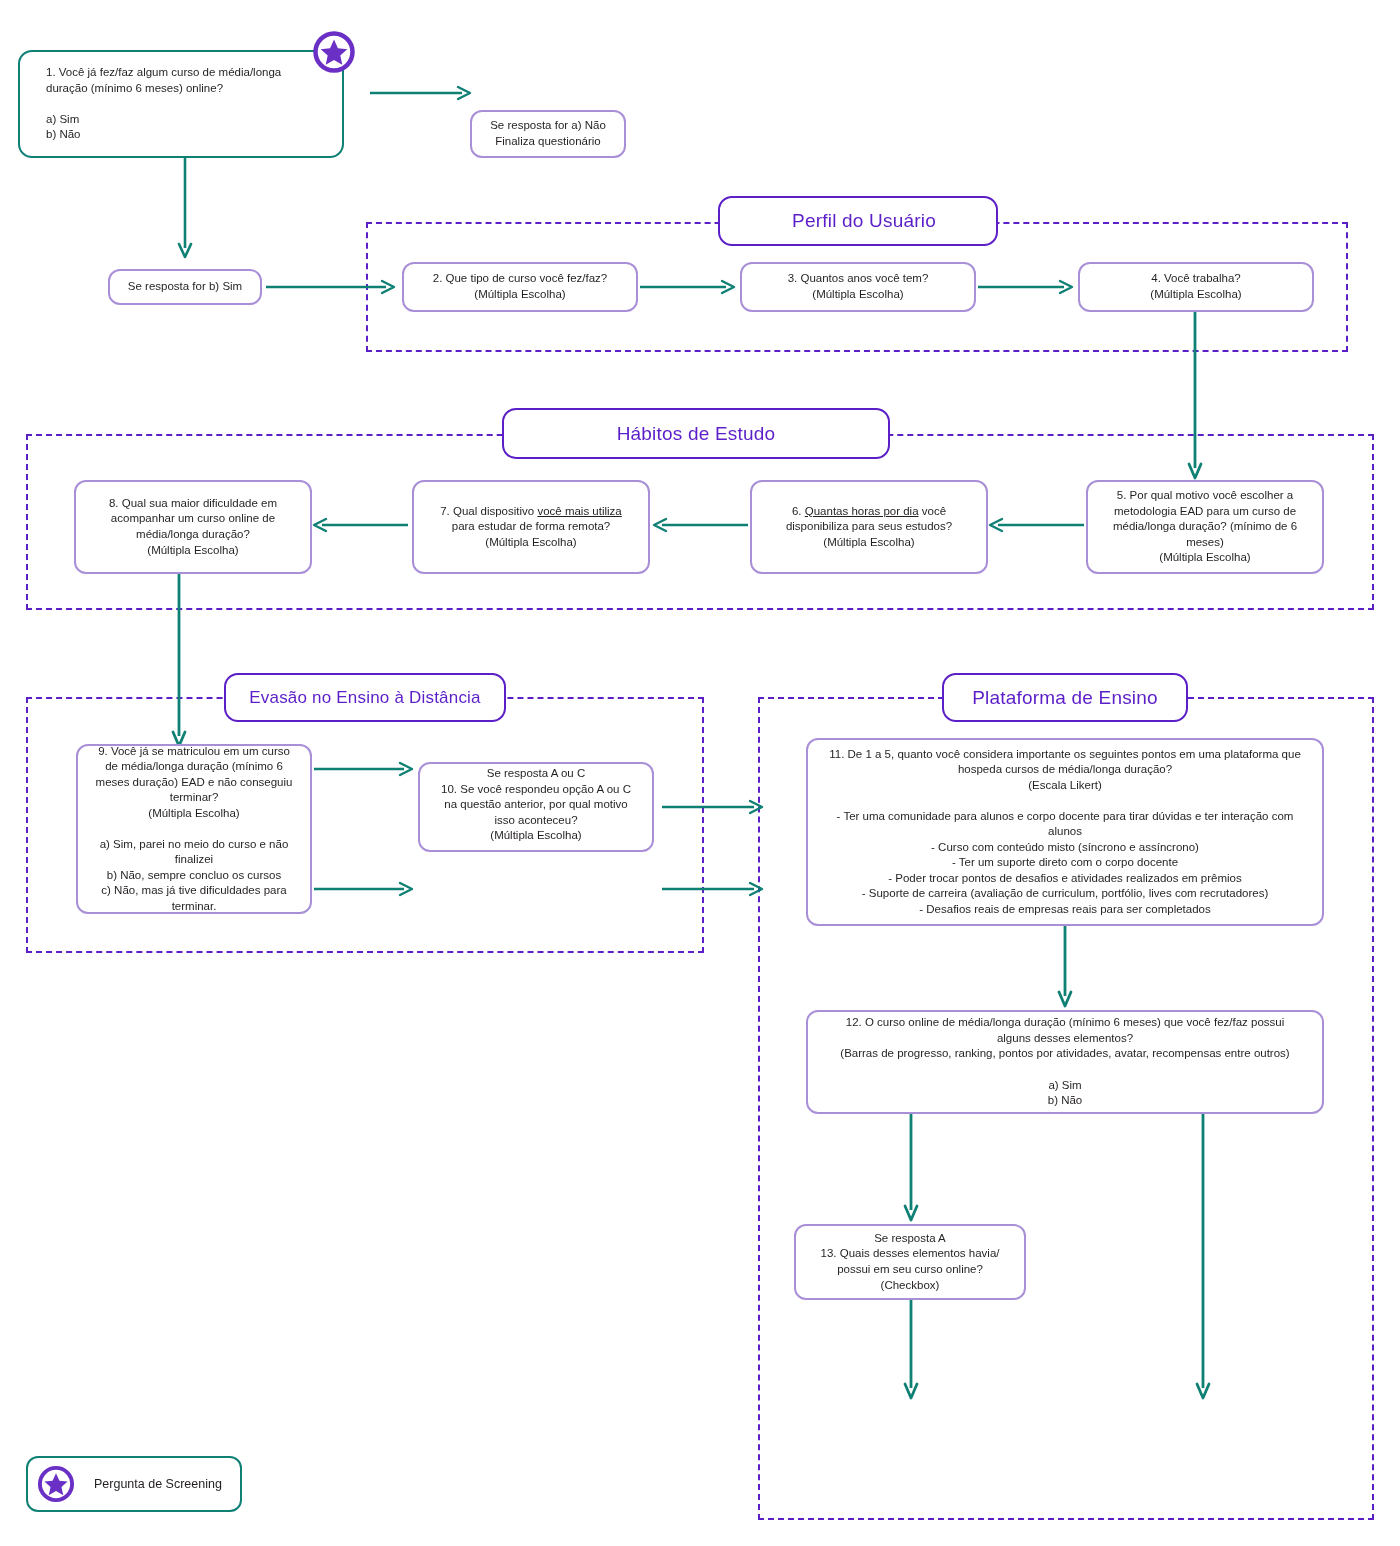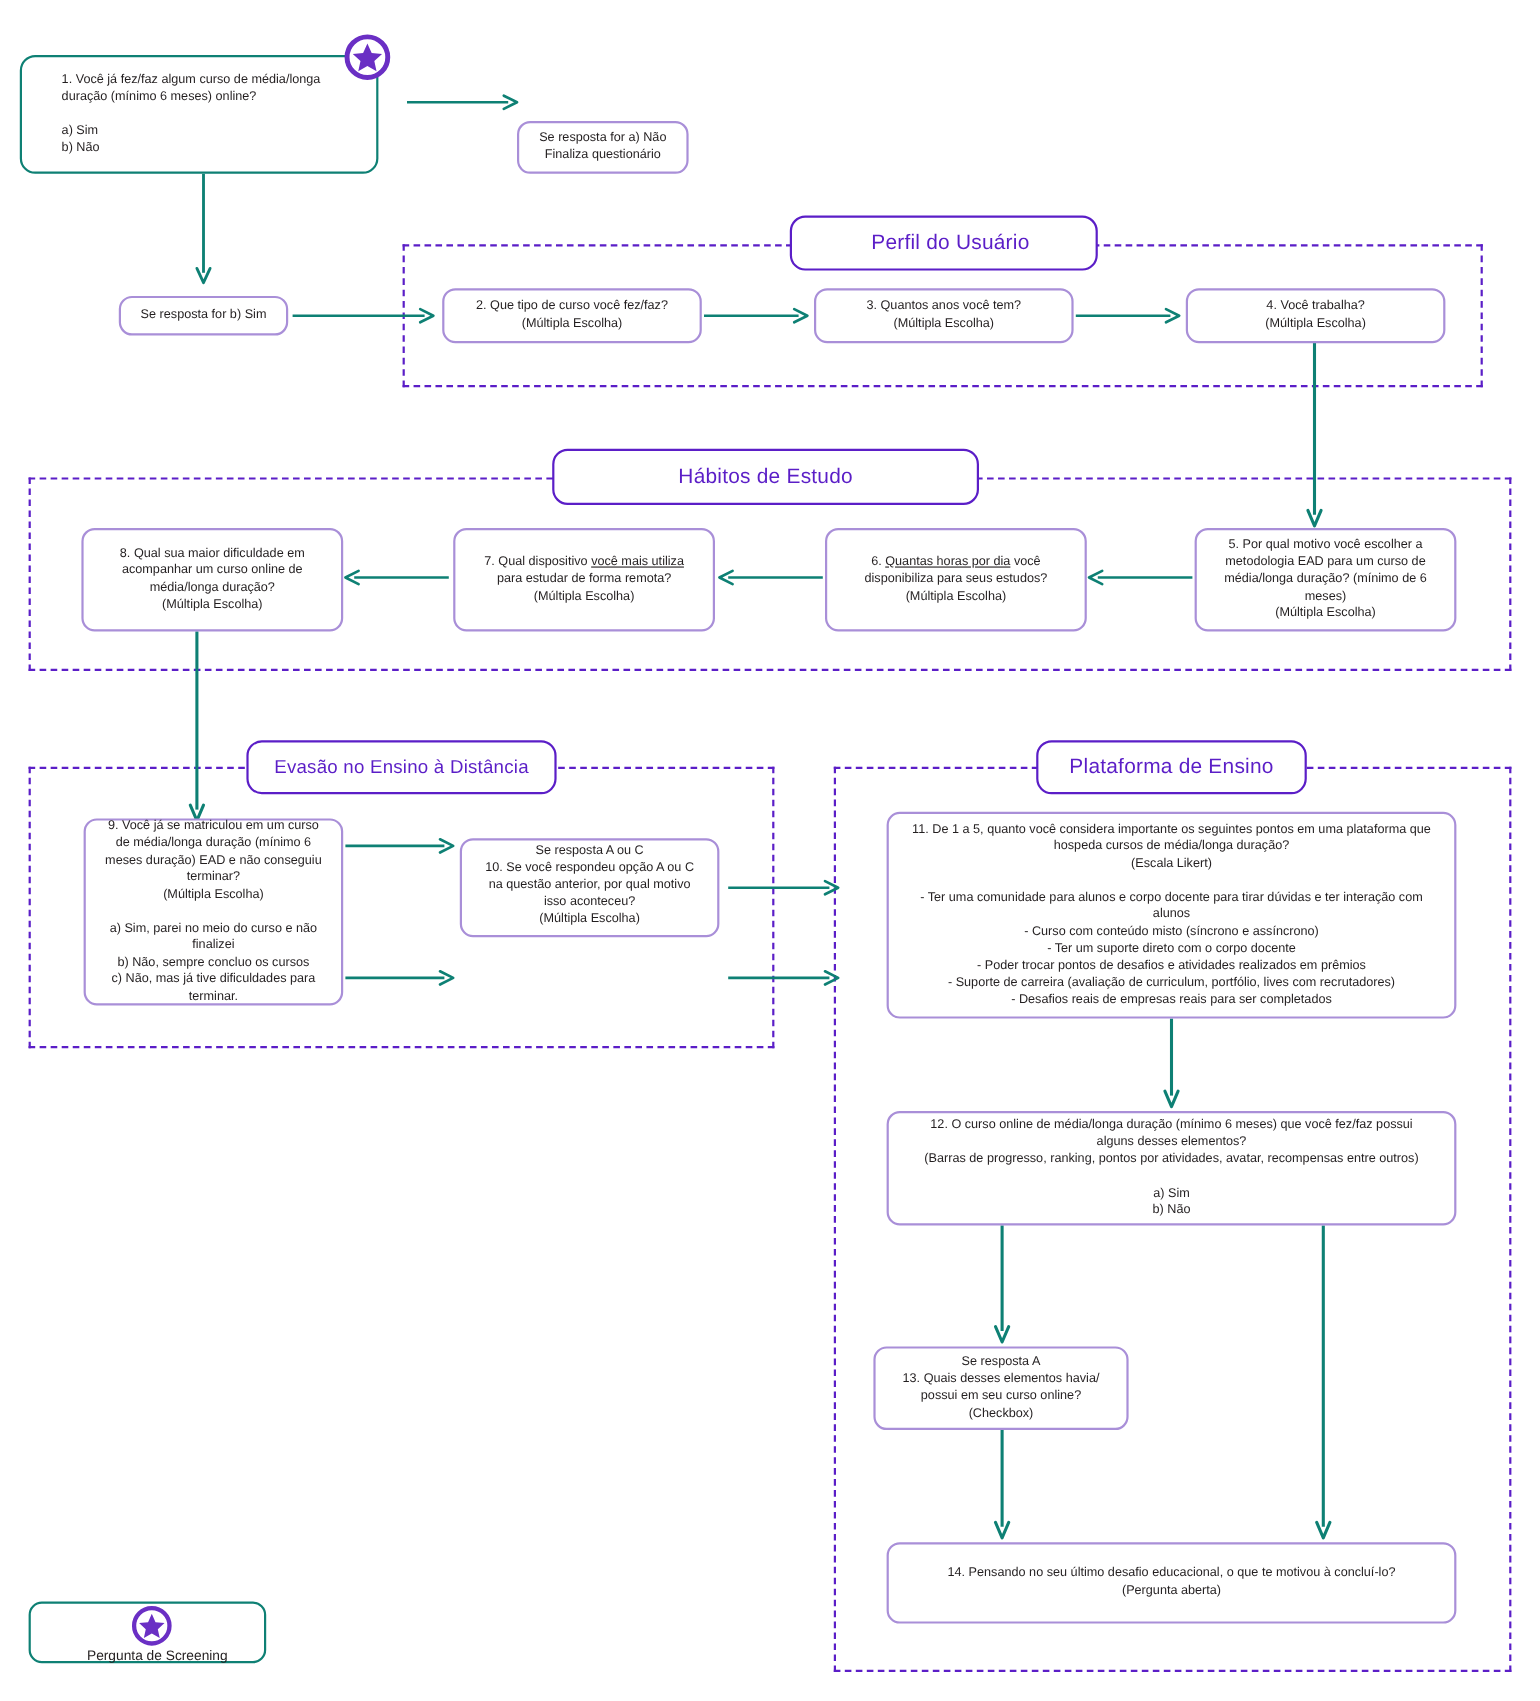--- a/index.html
+++ b/index.html
@@ -21,21 +21,21 @@
     box-sizing: border-box;
     border: 2px solid #a98fd8;
     border-radius: 12px;
     background: #ffffff;
     display: flex;
     align-items: center;
     justify-content: center;
     text-align: center;
     font-size: 11.5px;
     line-height: 1.35;
-    padding: 6px 16px;
+    padding: 6px 6px;
     color: #231f20;
     z-index: 5;
   }
   .node.screening {
     border: 2.5px solid #0e8074;
     border-radius: 14px;
     text-align: left;
     justify-content: flex-start;
   }
   .node .txt { white-space: pre-line; width:100%; }
@@ -75,21 +75,20 @@
 
   
   .legend {
     position:absolute;
     box-sizing:border-box;
     border:2.5px solid #0e8074;
     border-radius:12px;
     background:#fff;
     display:flex; align-items:center;
     z-index: 10;
-    flex-direction: column;
   }
   .legend .lbl { font-size:12.5px; color:#231f20; }
 
   .u { text-decoration: underline; }
 </style>
 </head>
 <body>
 
 <div id="canvas">
 
@@ -350,24 +349,20 @@
 b) Não</span>
   </div>
 
   <div class="node" style="left:794px; top:1224px; width:232px; height:76px;">
     <span class="txt">Se resposta A
 13. Quais desses elementos havia/
 possui em seu curso online?
 (Checkbox)</span>
   </div>
 
-  <div class="node" style="left:806px; top:1402px; width:518px; height:74px; padding:8px 12px;">
-    <span class="txt">14. Pensando no seu último desafio educacional, o que te motivou à concluí-lo?
-(Pergunta aberta)</span>
-  </div>
 
   <div class="legend" style="left:26px; top:1456px; width:216px; height:56px;">
     <span style="margin-left:8px; display:flex; align-items:center;">
       <svg width="40" height="40" viewBox="0 0 46 46">
         <circle cx="23" cy="23" r="18.5" fill="#ffffff" stroke="#6a2fc4" stroke-width="4.5"></circle>
         <path d="M23 10.5 L26.9 19.2 L36.3 20.2 L29.3 26.5 L31.3 35.8 L23 31.0 L14.7 35.8 L16.7 26.5 L9.7 20.2 L19.1 19.2 Z" fill="#6a2fc4"></path>
       </svg>
     </span>
     <span class="lbl" style="margin-left:18px;">Pergunta de Screening</span>
   </div>

